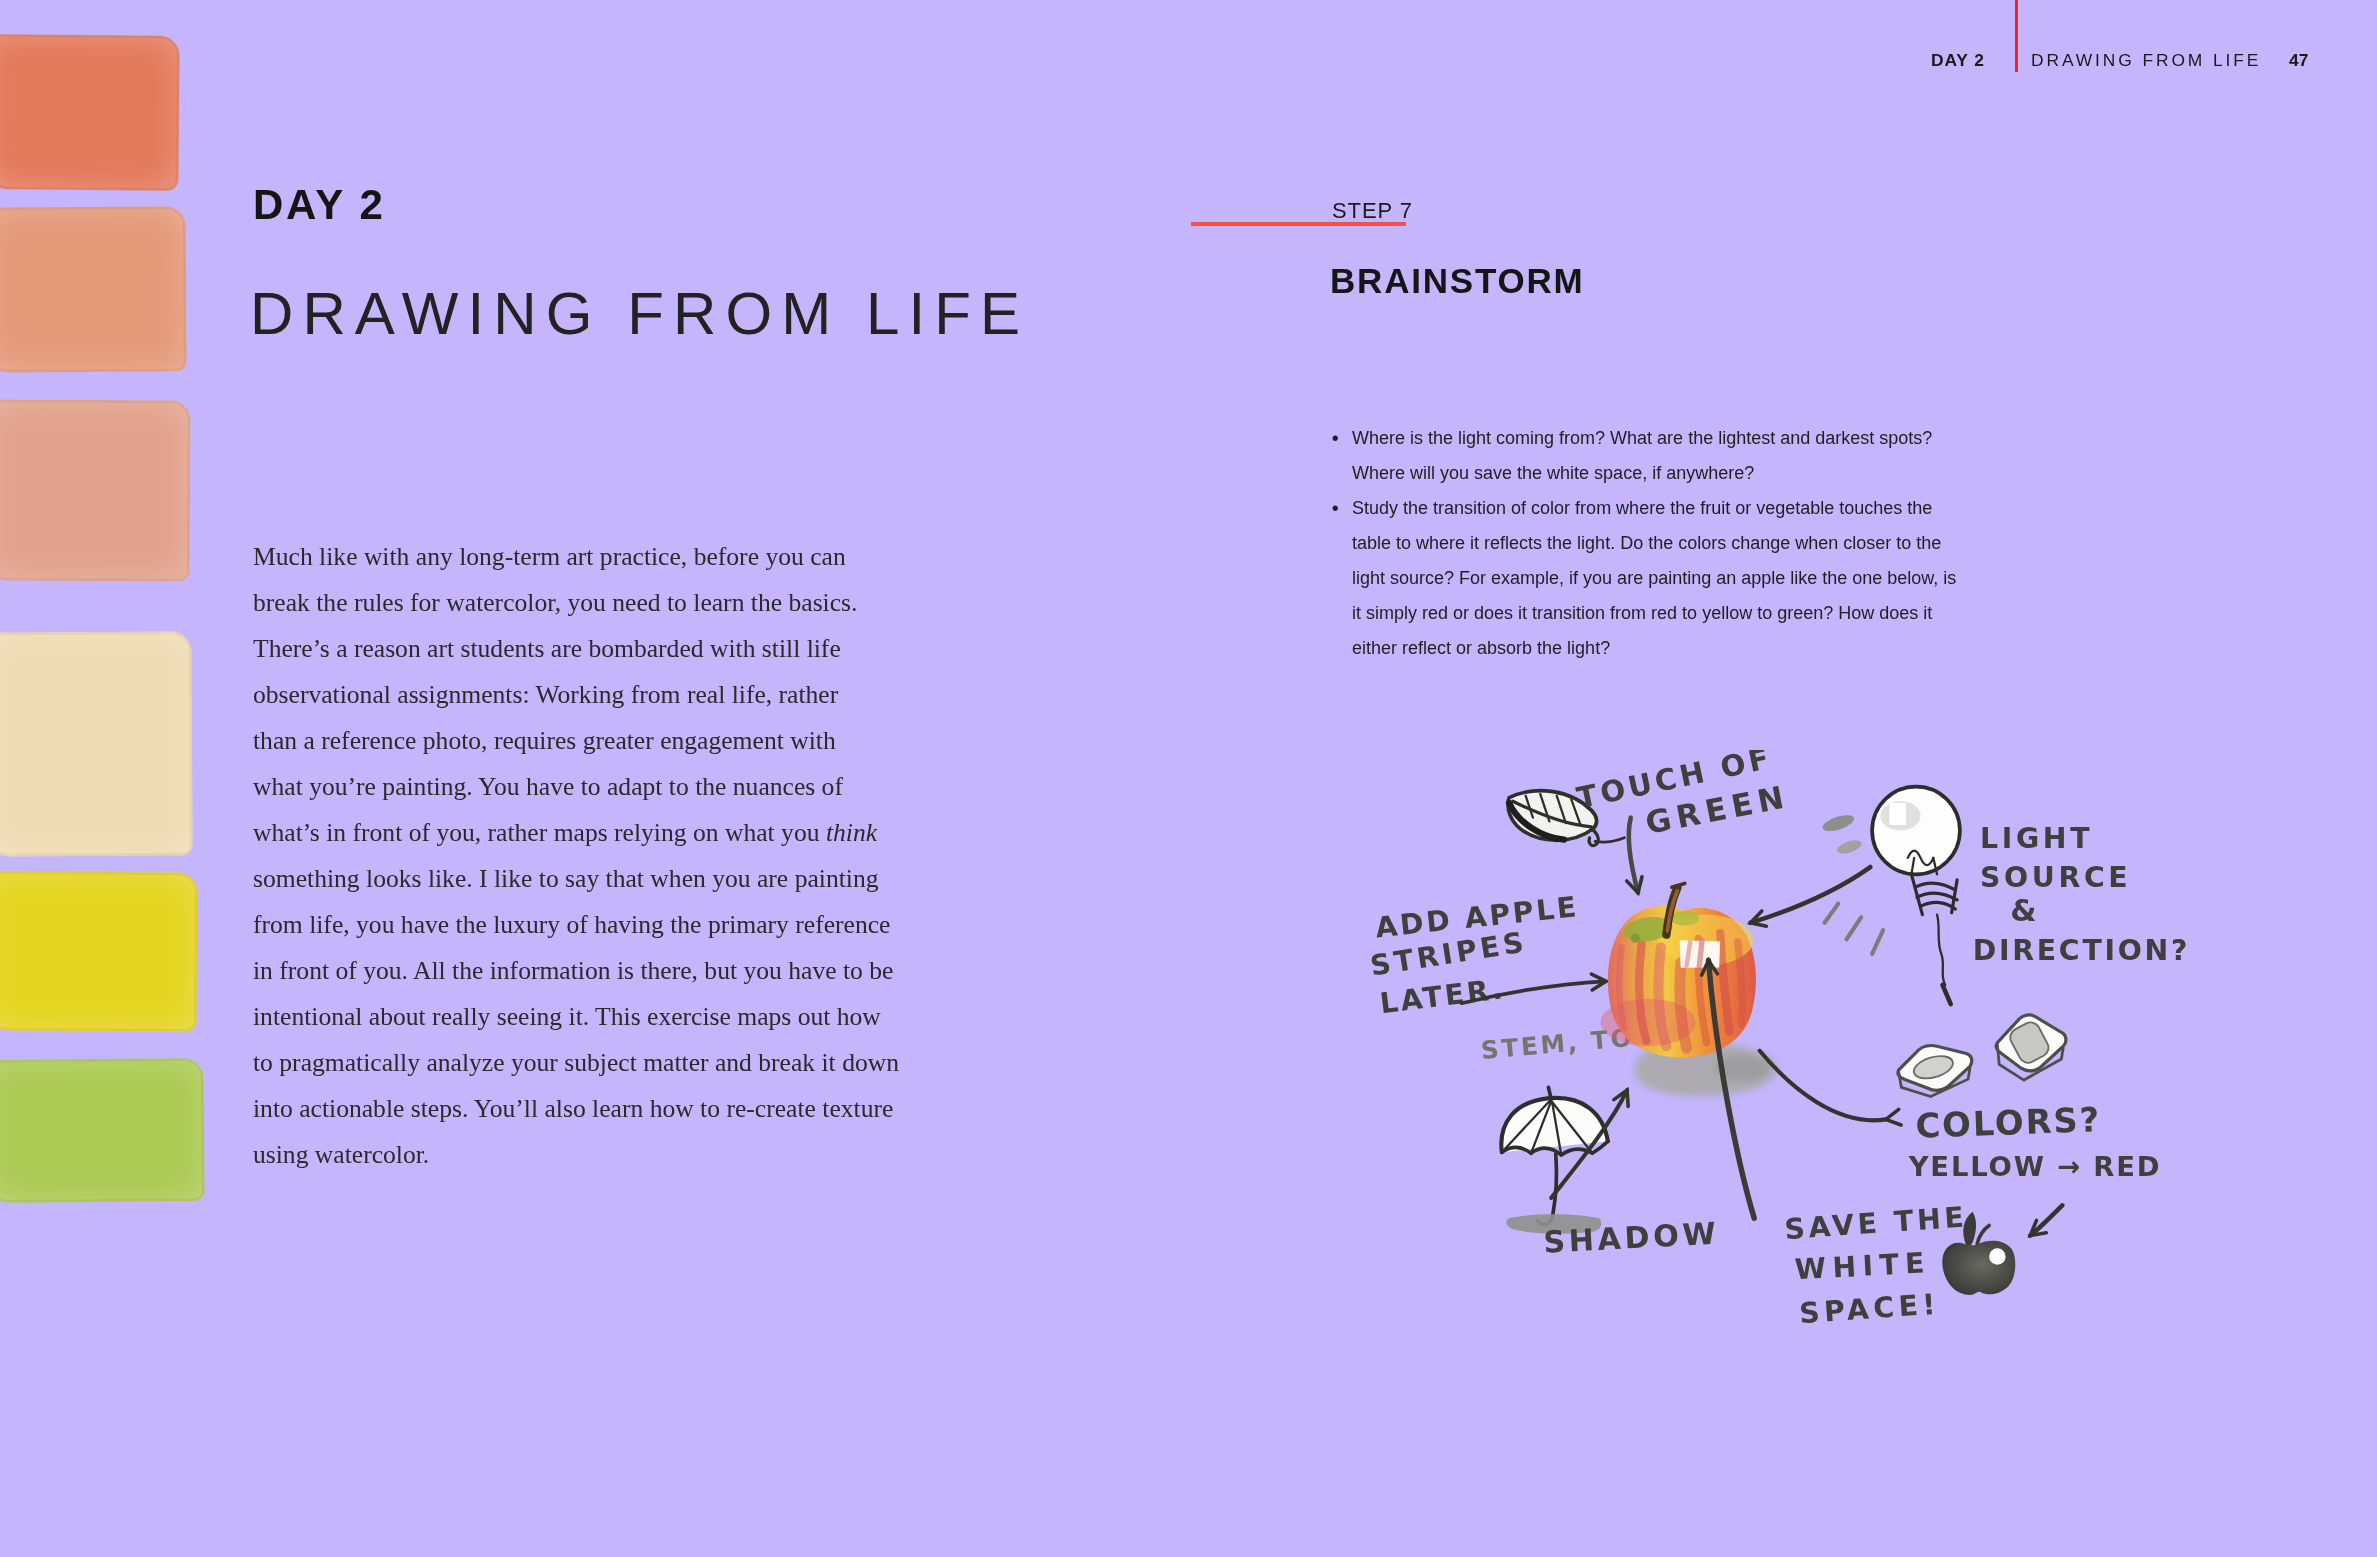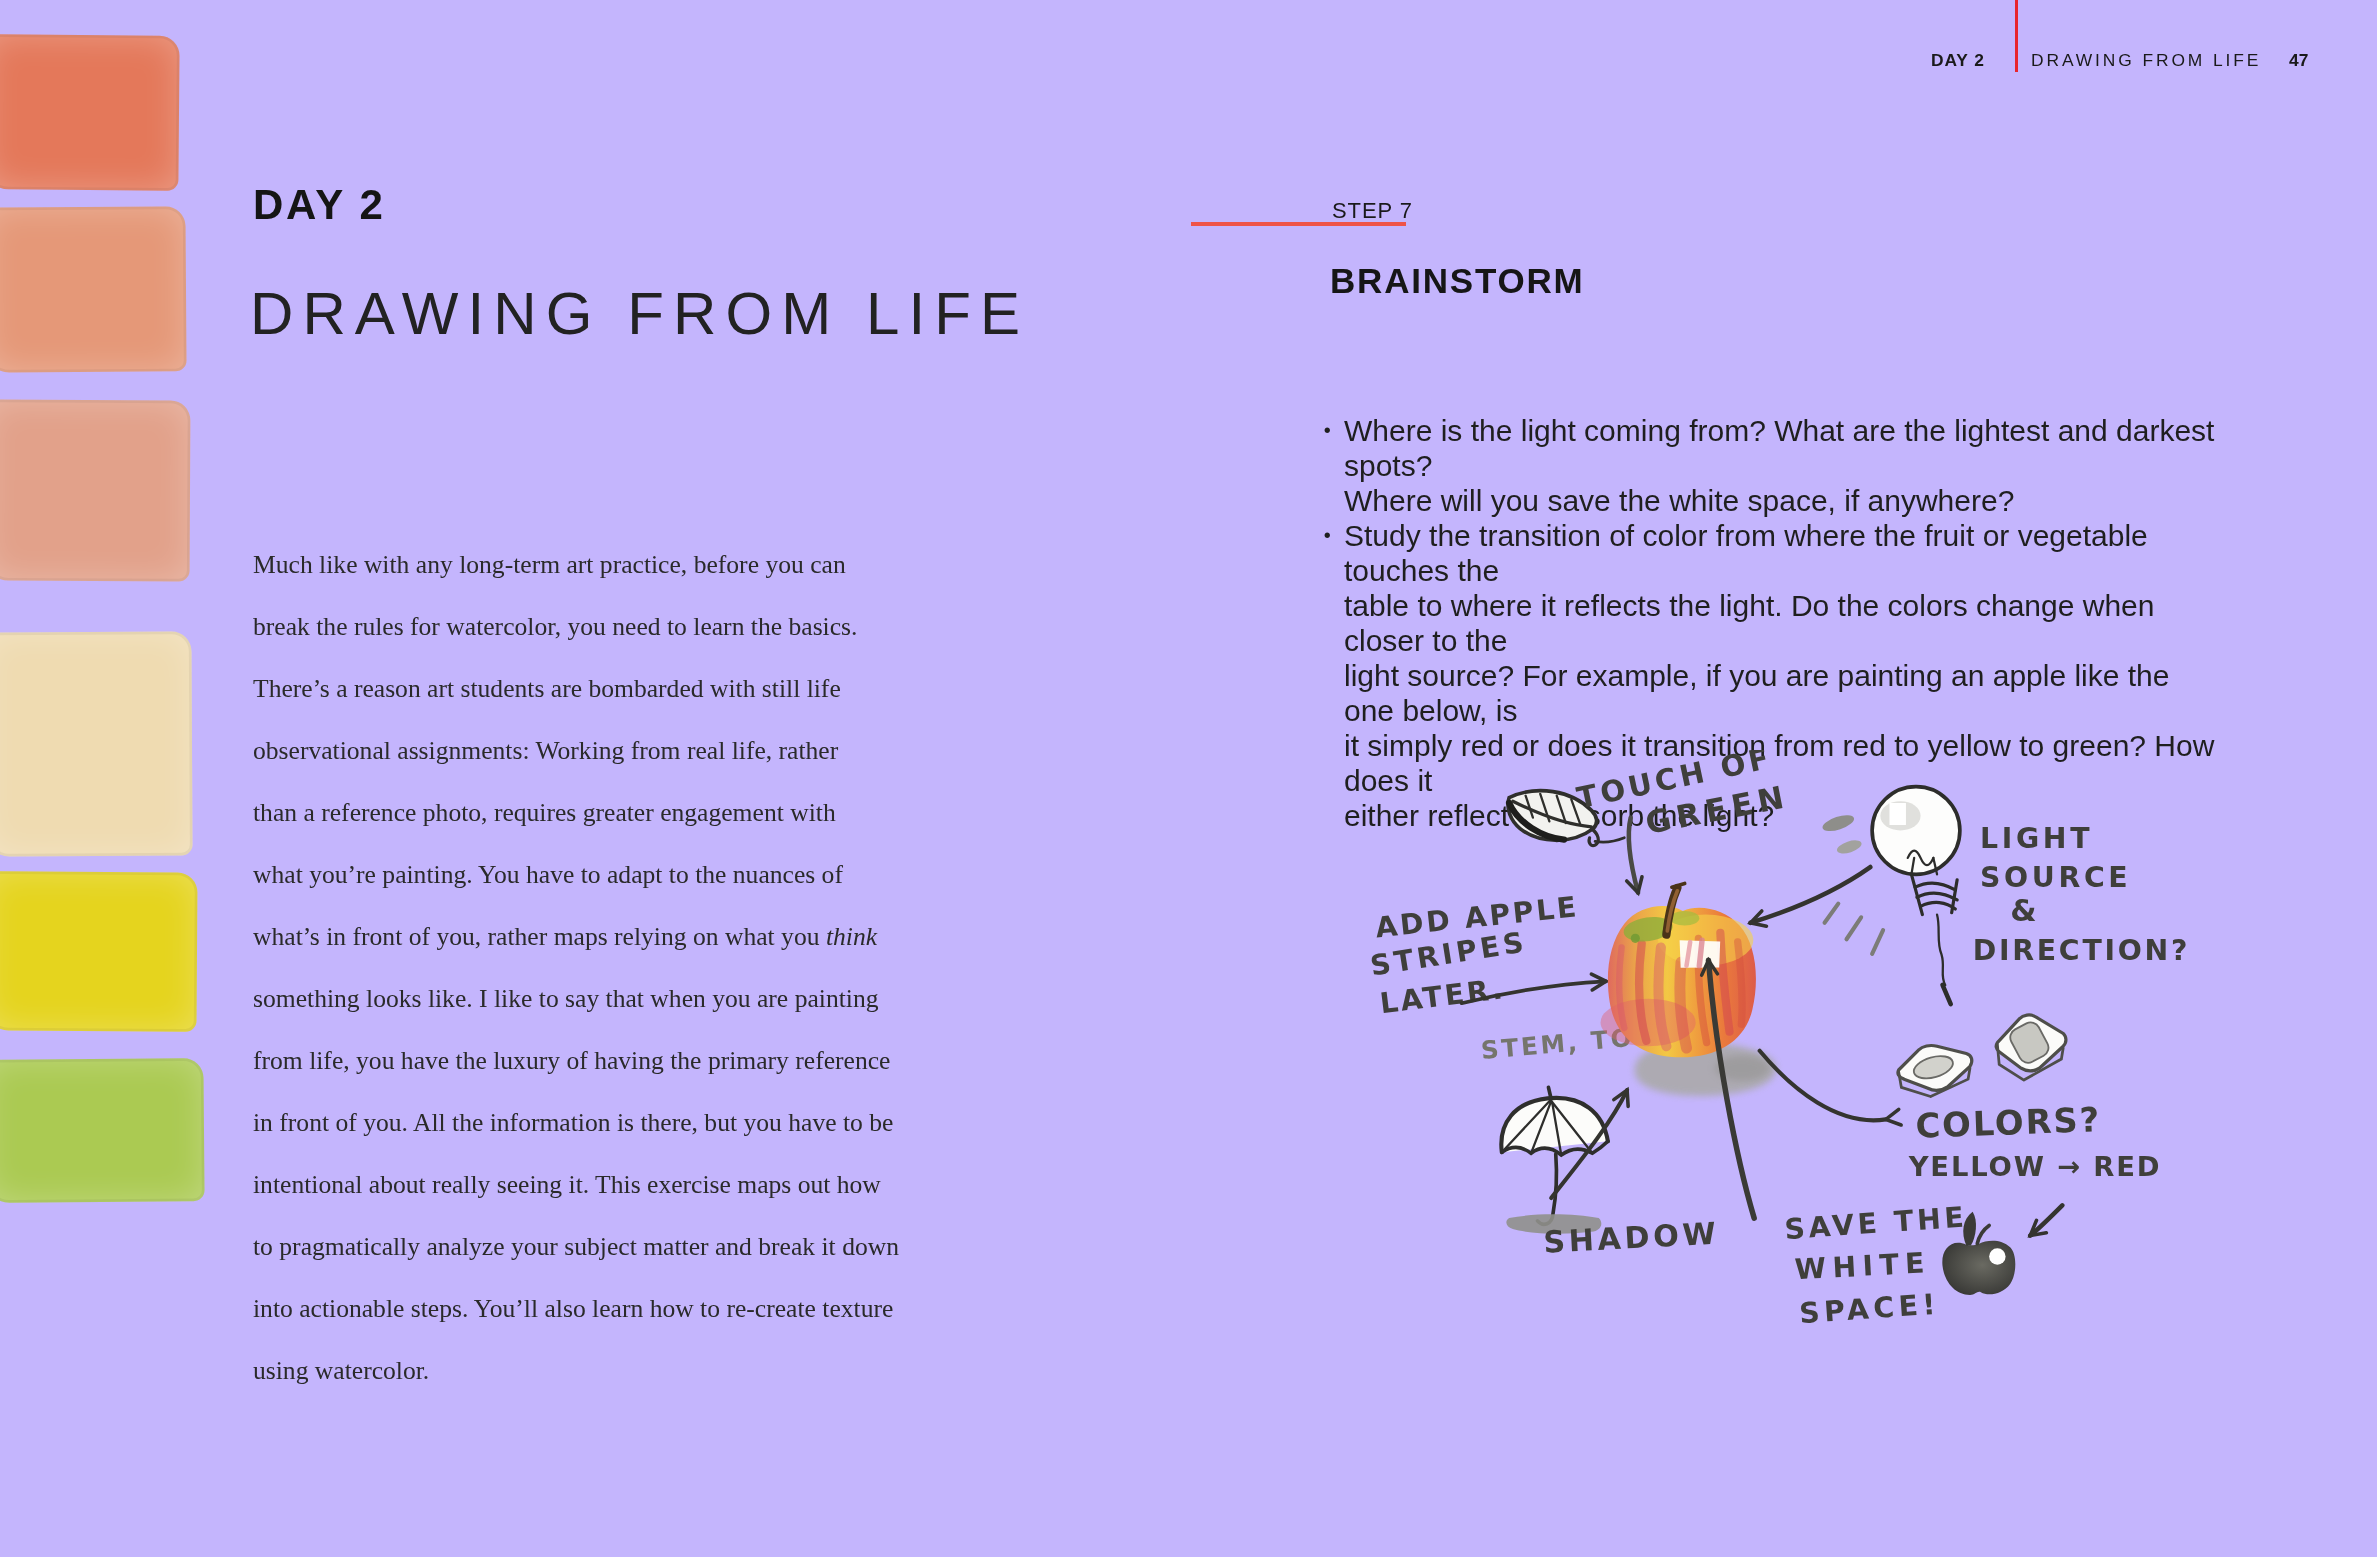--- a/index.html
+++ b/index.html
@@ -16,40 +16,40 @@
   .sw4{top:632px;width:207px;height:224px;transform:rotate(-.3deg);}
   .sw5{top:872px;width:212px;height:159px;transform:rotate(.4deg);}
   .sw6{top:1059px;width:219px;height:143px;transform:rotate(-.5deg);}
 
   
   .day-label{position:absolute;left:253px;top:181px;font-size:42px;font-weight:bold;
              letter-spacing:2.7px;color:#151515;}
   .chapter-title{position:absolute;left:250px;top:279px;font-size:60px;font-weight:300;
                  letter-spacing:9.1px;color:#222;white-space:nowrap;}
   .body-left{position:absolute;left:253px;top:534px;width:823px;
-             font-family:"Liberation Serif",serif;font-size:25.6px;line-height:62px;color:#2a2a2a;}
+             font-family:"Liberation Serif",serif;font-size:25.6px;line-height:46px;color:#2a2a2a;}
   .lines{white-space:pre-line;}
   .it{font-style:italic;text-align:right;}
 
   
   .rh{position:absolute;top:48px;font-size:17.4px;line-height:24px;color:#1a1a1a;white-space:nowrap;}
   .rh-day{left:1931px;font-weight:bold;letter-spacing:0.9px;}
   .rh-rule{position:absolute;left:2015px;top:0;width:2.7px;height:72px;}
   .rh-title{left:2031px;letter-spacing:2.9px;}
   .rh-num{left:2269px;font-weight:bold;margin-left:20px;}
 
   
   .step-rule{position:absolute;left:1191px;top:222px;width:215px;height:3.7px;}
   .step-label{position:absolute;left:1332px;top:198px;font-size:22px;letter-spacing:0.9px;color:#1a1a1a;}
   .step-title{position:absolute;left:1330px;top:229px;font-size:35px;font-weight:bold;
               letter-spacing:1.8px;color:#161616;margin-top:32px;}
   .intro{position:absolute;left:1332px;top:290px;width:887px;
          font-size:23px;line-height:42px;color:#1f1f1f;}
-  .bullets{position:absolute;left:1322px;top:413px;width:896px;margin:0;padding:0;list-style:none;
-           font-size:30px;line-height:35px;color:#1f1f1f;}
+  .bullets{position:absolute;left:1322px;top:413px;width:896px;margin:8px;padding:0;list-style:none;
+           font-size:18px;line-height:35px;color:#1f1f1f;}
   .bullets li{position:relative;padding-left:22px;}
   .bullets li::before{content:"\2022";position:absolute;left:1.8px;top:0;font-size:20px;color:#1f1f1f;}
 
   
   .illo{position:absolute;left:1326px;top:750px;width:924px;height:640px;}
   .hand{font-family:"DejaVu Sans",sans-serif;font-weight:bold;fill:#3f3f3b;}
   .hand-gray{fill:#75756d;}
 </style>
 </head>
 <body>

